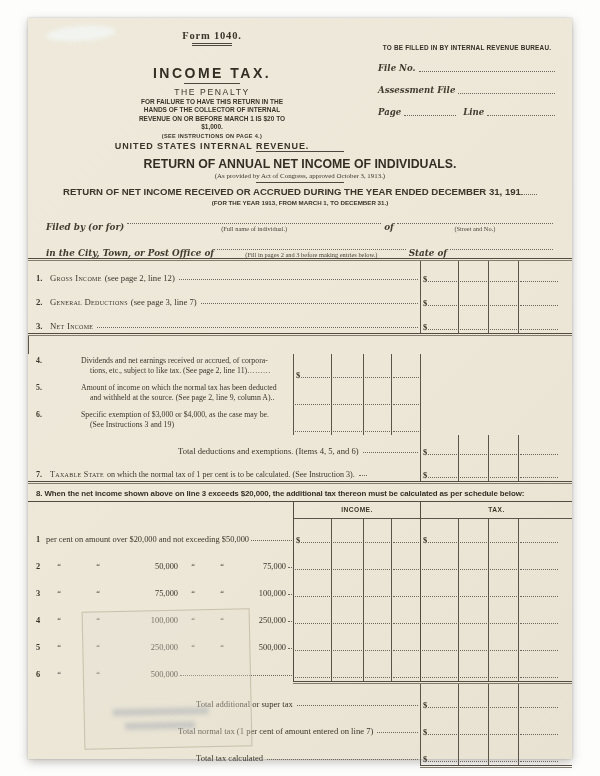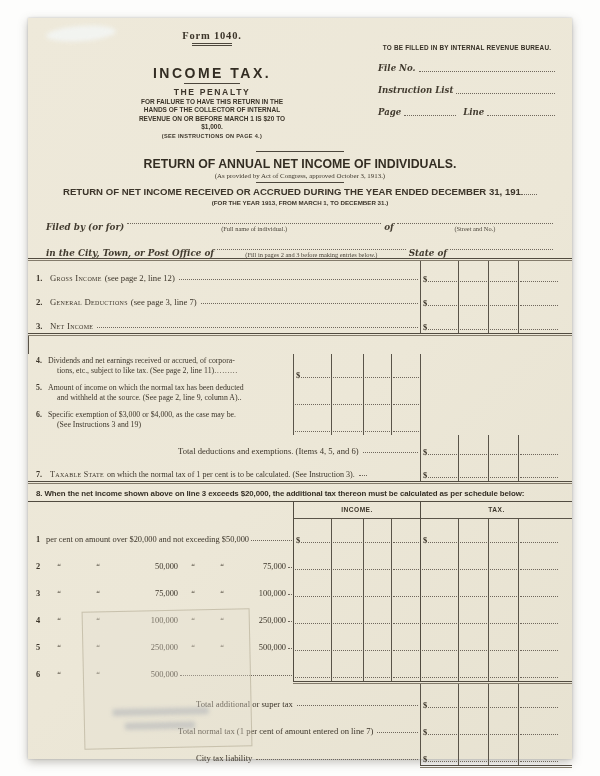--- a/index.html
+++ b/index.html
@@ -27,21 +27,21 @@
                letter-spacing:.2px; text-align:center; color:#352f25; }
   .fld { display:flex; align-items:flex-end; font-style:italic; font-weight:bold; font-size:8.6px;
          margin-top:12px; font-family:"DejaVu Serif",serif; color:#423b2f; }
   .lead { flex:1; border-bottom:1px dotted #6f675c; margin:0 1px 1px 3px; min-width:10px; height:8px; }
   .lead.short { flex:0 0 34px; margin-right:3px; }
 
   .form-no { font-size:10.5px; font-weight:bold; letter-spacing:.8px; }
   .u2 { width:40px; height:3px; border-top:1px solid #4c463c; border-bottom:1px solid #4c463c; margin:2px auto 3px; }
   .income-tax { font-family:"Liberation Sans",sans-serif; font-weight:bold; font-size:14px; letter-spacing:2.5px; color:#332d23;margin-top:19px;}
   .u1 { width:56px; border-top:1px solid #4c463c; margin:2px auto 3px; }
-  .penalty-t { font-family:"Liberation Sans",sans-serif; font-weight:bold; font-size:8.6px; letter-spacing:1.6px; }
+  .penalty-t { font-family:"Liberation Sans",sans-serif; font-weight:normal; font-size:8.6px; letter-spacing:1.6px; }
   .penalty-b { font-family:"Liberation Sans",sans-serif; font-weight:bold; font-size:6.5px; line-height:1.3;
                width:158px; margin:1px auto 0; text-align:center; }
   .penalty-n { font-family:"Liberation Sans",sans-serif; font-weight:bold; font-size:5.6px; letter-spacing:.3px; margin-top:1px;}
   .usir { font-family:"Liberation Sans",sans-serif; font-weight:bold; font-size:9px; letter-spacing:.9px; margin-top:2px; }
 
   .mt { text-align:center; font-family:"Liberation Sans",sans-serif; font-weight:bold; font-size:12.3px; margin-top:5px; color:#332d23;}
   .mt-sub { text-align:center; font-size:6.9px; margin-top:1px; }
   .sep { width:88px; border-top:1px solid #4c463c; margin:3px auto; }
   .pt { text-align:center; font-family:"Liberation Sans",sans-serif; font-weight:bold; font-size:9.6px; margin-top:2px; }
   .pt-sub { text-align:center; font-family:"Liberation Sans",sans-serif; font-weight:bold; font-size:6.2px; margin-top:2px; }
@@ -73,21 +73,21 @@
   .mg-in { width:127px; flex:none; display:flex; border-left:1px solid #5a5449; }
   .mi1 { width:38px; } .mi2 { width:33px; } .mi3 { width:28px; } .mi4 { width:28px; border-right:none; }
 
   .hrow { display:flex; height:18px; }
   .h-label { width:392px; border-bottom:1px solid #5a5449; font-family:"Liberation Sans",sans-serif;
              font-weight:bold; font-size:7.9px; padding:4px 0 0 26px; color:#352f25;}
   .h-spacer { width:152px; border-left:1px solid #5a5449; }
 
   .irow { display:flex; height:27px; }
   .i-label { width:265px; flex:none; display:flex; font-size:7.8px; line-height:1.32; padding:2px 0 0 8px; }
-  .i-text { padding-right:2px; }
+  .i-text { padding-right:2px;margin-left:33px; }
   .i-text .l2 { padding-left:9px; }
   .i-spacer { width:152px; flex:none; border-left:1px solid #5a5449; }
 
   .trow-d { display:flex; height:23px; }
   .td-label { flex:1; display:flex; align-items:flex-end; padding:0 0 2px 150px; font-size:8.6px; }
   .td-lead { flex:1; border-bottom:1px dotted #6f675c; margin:0 2px 3px 4px; height:5px; }
 
   .l7row { display:flex; height:23px; }
   .l7-label { flex:1; display:flex; align-items:flex-end; padding:0 0 2px 8px; font-size:8.1px; }
 
@@ -130,30 +130,31 @@
     <div class="top3">
 
       <div class="col-mid">
         <div class="form-no">Form 1040.</div>
         <div class="u2"></div>
         <div class="income-tax">INCOME TAX.</div>
         <div class="u1"></div>
         <div class="penalty-t">THE PENALTY</div>
         <div class="penalty-b">FOR FAILURE TO HAVE THIS RETURN IN THE HANDS OF THE COLLECTOR OF INTERNAL REVENUE ON OR BEFORE MARCH 1 IS $20 TO $1,000.</div>
         <div class="penalty-n">(SEE INSTRUCTIONS ON PAGE 4.)</div>
+        <div class="usir">UNITED STATES INTERNAL REVENUE.</div>
       </div>
 
       <div class="col-right">
         <div class="box-title">TO BE FILLED IN BY INTERNAL REVENUE BUREAU.</div>
         <div class="fld">
           <span>File No.</span>
           <span class="lead"></span>
         </div>
         <div class="fld">
-          <span>Instruction List</span>
+          <span>Assessment File</span>
           <span class="lead"></span>
         </div>
         <div class="fld">
           <span>Page</span>
           <span class="lead" style="flex:0 0 52px"></span>
           <span style="margin-left:6px">Line</span>
           <span class="lead"></span>
         </div>
       </div>
     </div>
@@ -669,21 +670,21 @@
         <div class="mc mc3">
             <span class="dot"></span>
           </div>
         <div class="mc mc4">
             <span class="dot"></span>
           </div>
       </div>
     </div>
     <div class="trow">
       <div class="t-label">
-        <span>City tax liability</span>
+        <span>Total tax calculated</span>
         <span class="td-lead"></span>
       </div>
       <div class="mg">
         <div class="mc mc1">
             <span class="dollar">$</span>
             <span class="dot"></span>
           </div>
         <div class="mc mc2">
             <span class="dot"></span>
           </div>

